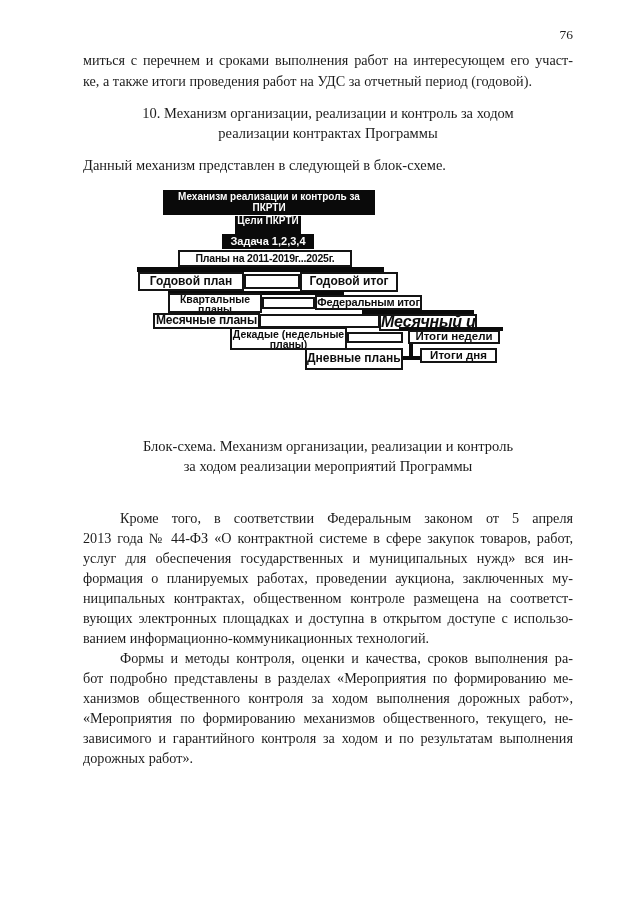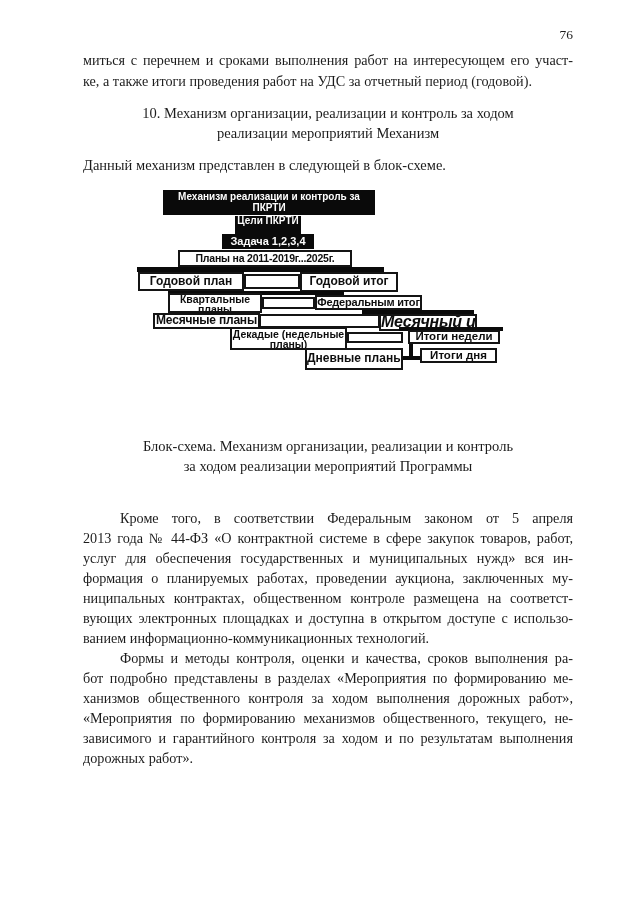--- a/index.html
+++ b/index.html
@@ -58,21 +58,21 @@
 
   <div class="block pageno">76</div>
 
   <div class="block intro para" style="top:50px">
       <div class="tline">миться с перечнем и сроками выполнения работ на интересующем его участ-</div>
       <div class="tline last">ке, а также итоги проведения работ на УДС за отчетный период (годовой).</div>
     </div>
 
   <div class="block center" style="top:104px">
       <div class="tline">10. Механизм организации, реализации и контроль за ходом</div>
-      <div class="tline last">реализации мероприятий Механизм</div>
+      <div class="tline last">реализации контрактах Программы</div>
     </div>
 
   <div class="block lead" style="top:156px">Данный механизм представлен в следующей в блок-схеме.</div>
 
   <div class="diagram">
     <div class="dbox blackbox b-mech">Механизм реализации  и контроль за ПКРТИ</div>
     <div class="dbox blackbox b-goals">Цели ПКРТИ</div>
     <div class="dbox blackbox b-task">Задача 1,2,3,4</div>
     <div class="dbox wbox b-plans nowrap">Планы на 2011-2019г...2025г.</div>
     <div class="bar bar-plans"></div>

